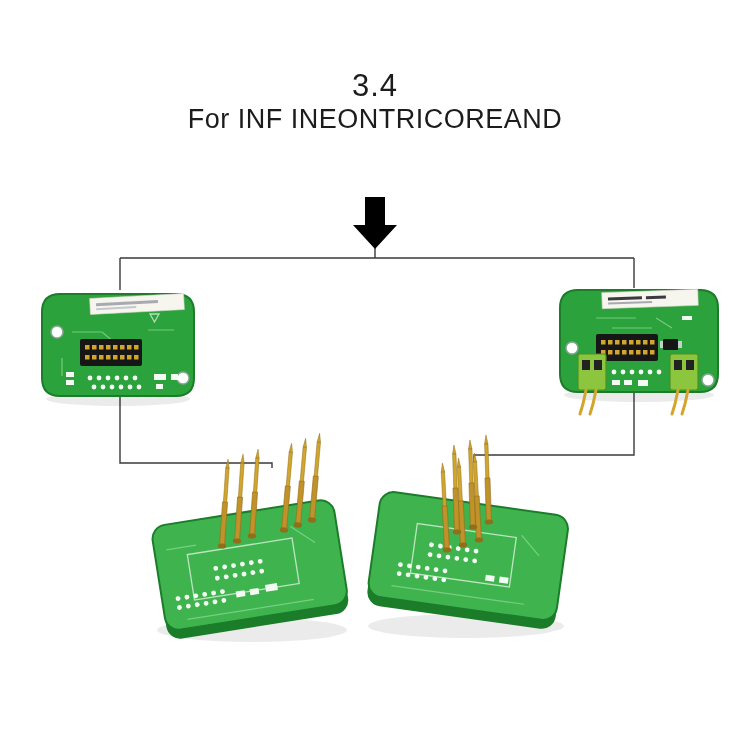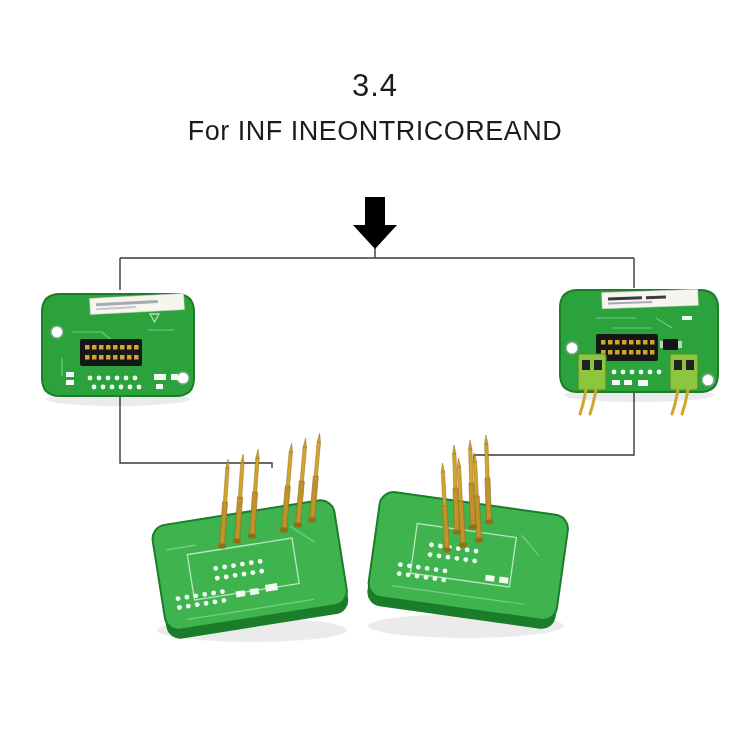--- a/index.html
+++ b/index.html
@@ -10,21 +10,21 @@
   }
   .canvas {
     position:relative; width:750px; height:750px;
     background: var(--page_bg, #ffffff); overflow:hidden;
   }
   .header {
     position:absolute; top:68px; left:0; width:100%;
     text-align:center; color: var(--text_color, #1c1c1c);
   }
   .version { font-size:31px; line-height:36px; letter-spacing:1px; }
-  .title-line { font-size:27px; line-height:30px; letter-spacing:0.5px;margin-top:12px; }
+  .title-line { font-size:27px; line-height:30px; letter-spacing:0.5px; }
   svg.diagram { position:absolute; left:0; top:0; }
 
   .wire   { stroke: var(--line_color, #3a3a3a); stroke-width:1.4; fill:none; }
   .arrow  { fill: var(--arrow_color, #000000); }
   .shadow { fill: rgba(0,0,0,0.08); }
 
   .pcb        { fill: var(--pcb_green, #2ba23c); stroke: var(--pcb_green_dark, #1b7c2a); stroke-width:2; }
   .pcb-bright { fill: var(--pcb_green_light, #3fb44e); }
   .pcb-edge   { fill: var(--pcb_green_dark, #1b7c2a); }
   .hole       { fill:#ffffff; stroke:#88a893; stroke-width:1.5; }

